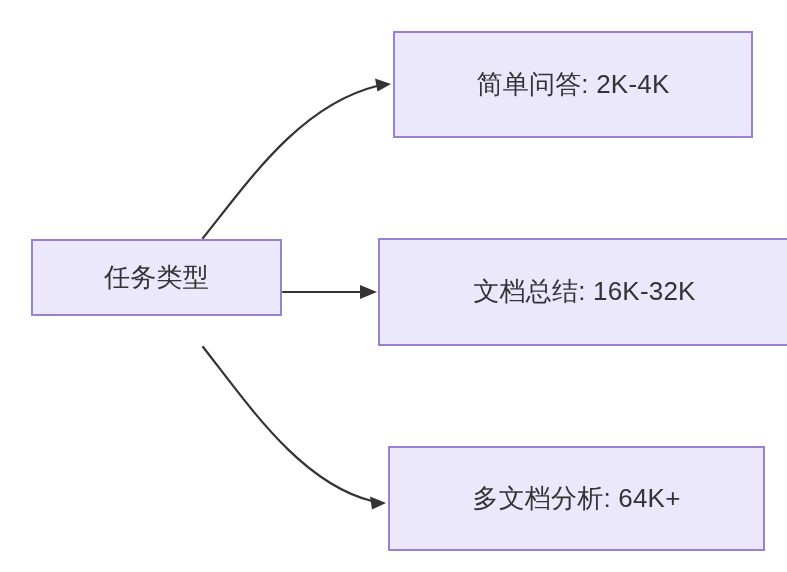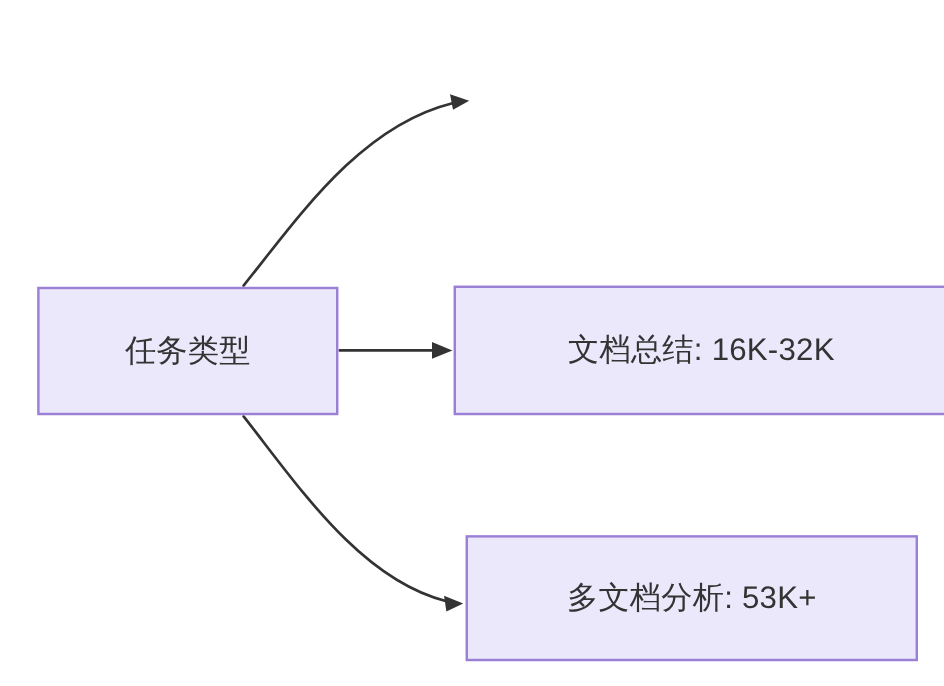--- a/index.html
+++ b/index.html
@@ -42,21 +42,21 @@
     font-size: 26px;
     line-height: 1.2;
     letter-spacing: 0.2px;
     white-space: nowrap;
     font-family: "Liberation Sans", "DejaVu Sans", sans-serif;
   }
   #node-root {
     left: 31px;
     top: 239px;
     width: 251px;
-    height: 107px;
+    height: 77px;
   }
   #node-simple-qa {
     left: 393px;
     top: 31px;
     width: 360px;
     height: 107px;
   }
   #node-doc-summary {
     left: 378px;
     top: 238px;
@@ -101,22 +101,25 @@
       <path class="edge-path" d="M 203,347 C 248,404 300,483 372,501"></path>
       <polygon class="arrow-head" points="386,503 370,496.5 372,509.5"></polygon>
     </g>
 
   </svg>
 
   <div class="node" id="node-root">
     <span class="node-label">任务类型</span>
   </div>
 
+  <div class="node" id="node-simple-qa">
+    <span class="node-label">简单问答: 2K-4K</span>
+  </div>
 
   <div class="node" id="node-doc-summary">
     <span class="node-label">文档总结: 16K-32K</span>
   </div>
 
   <div class="node" id="node-multi-doc">
-    <span class="node-label">多文档分析: 53K+</span>
+    <span class="node-label">多文档分析: 64K+</span>
   </div>
 
 </div>
 
 </body></html>

